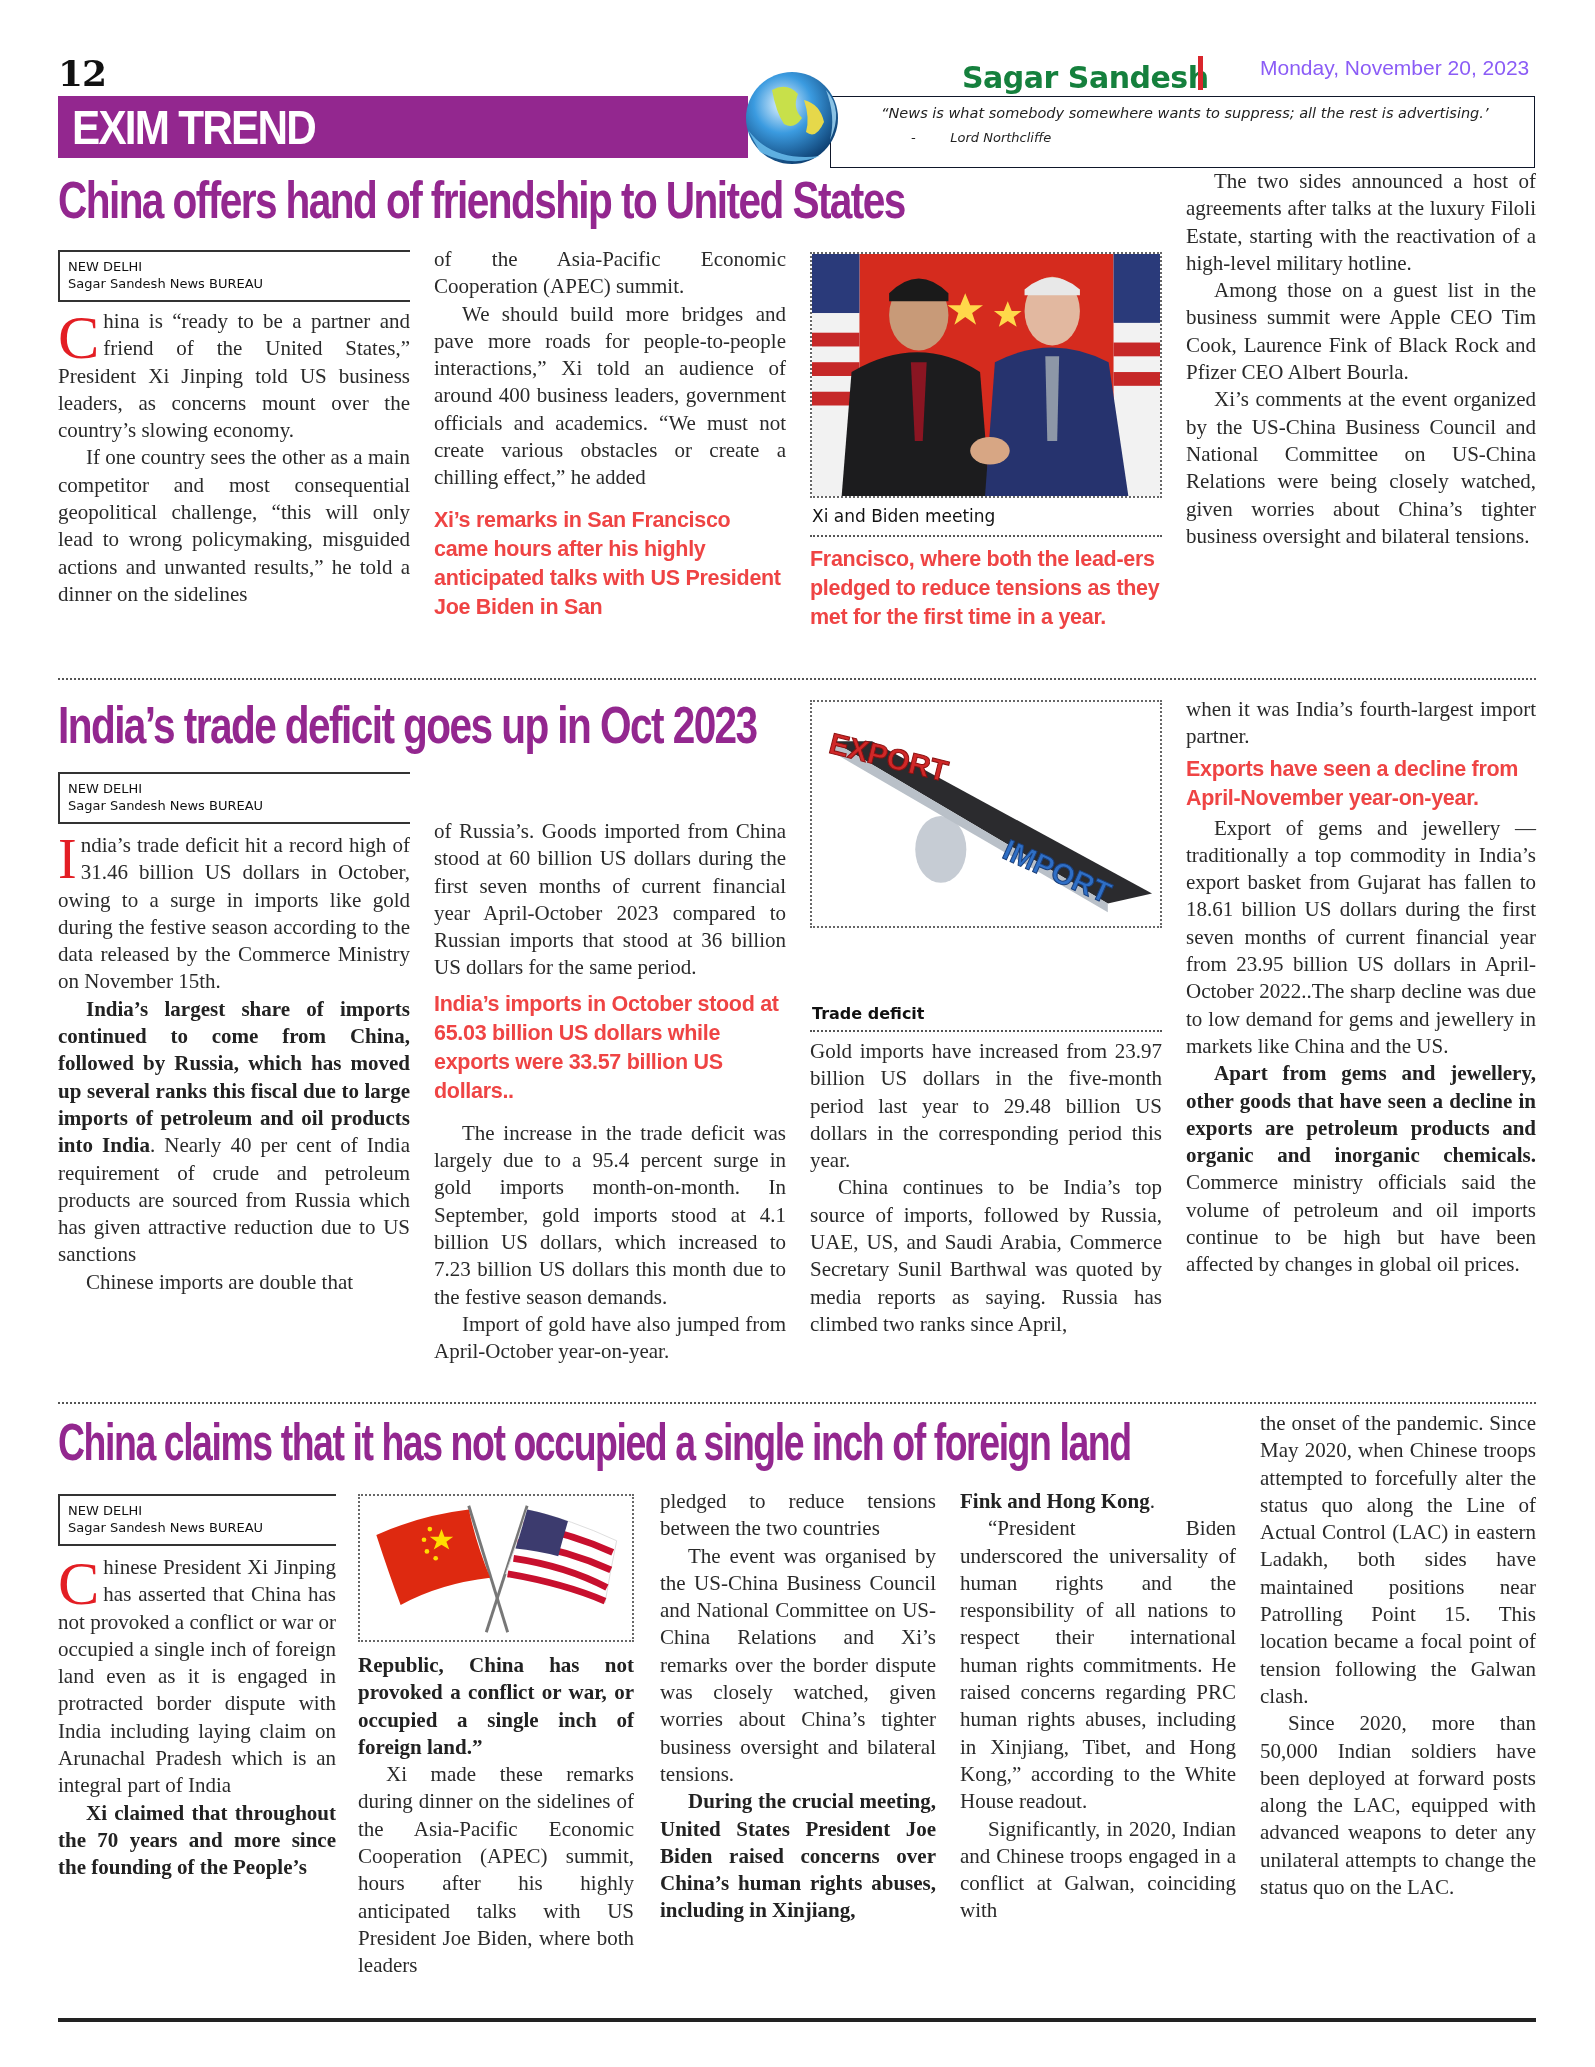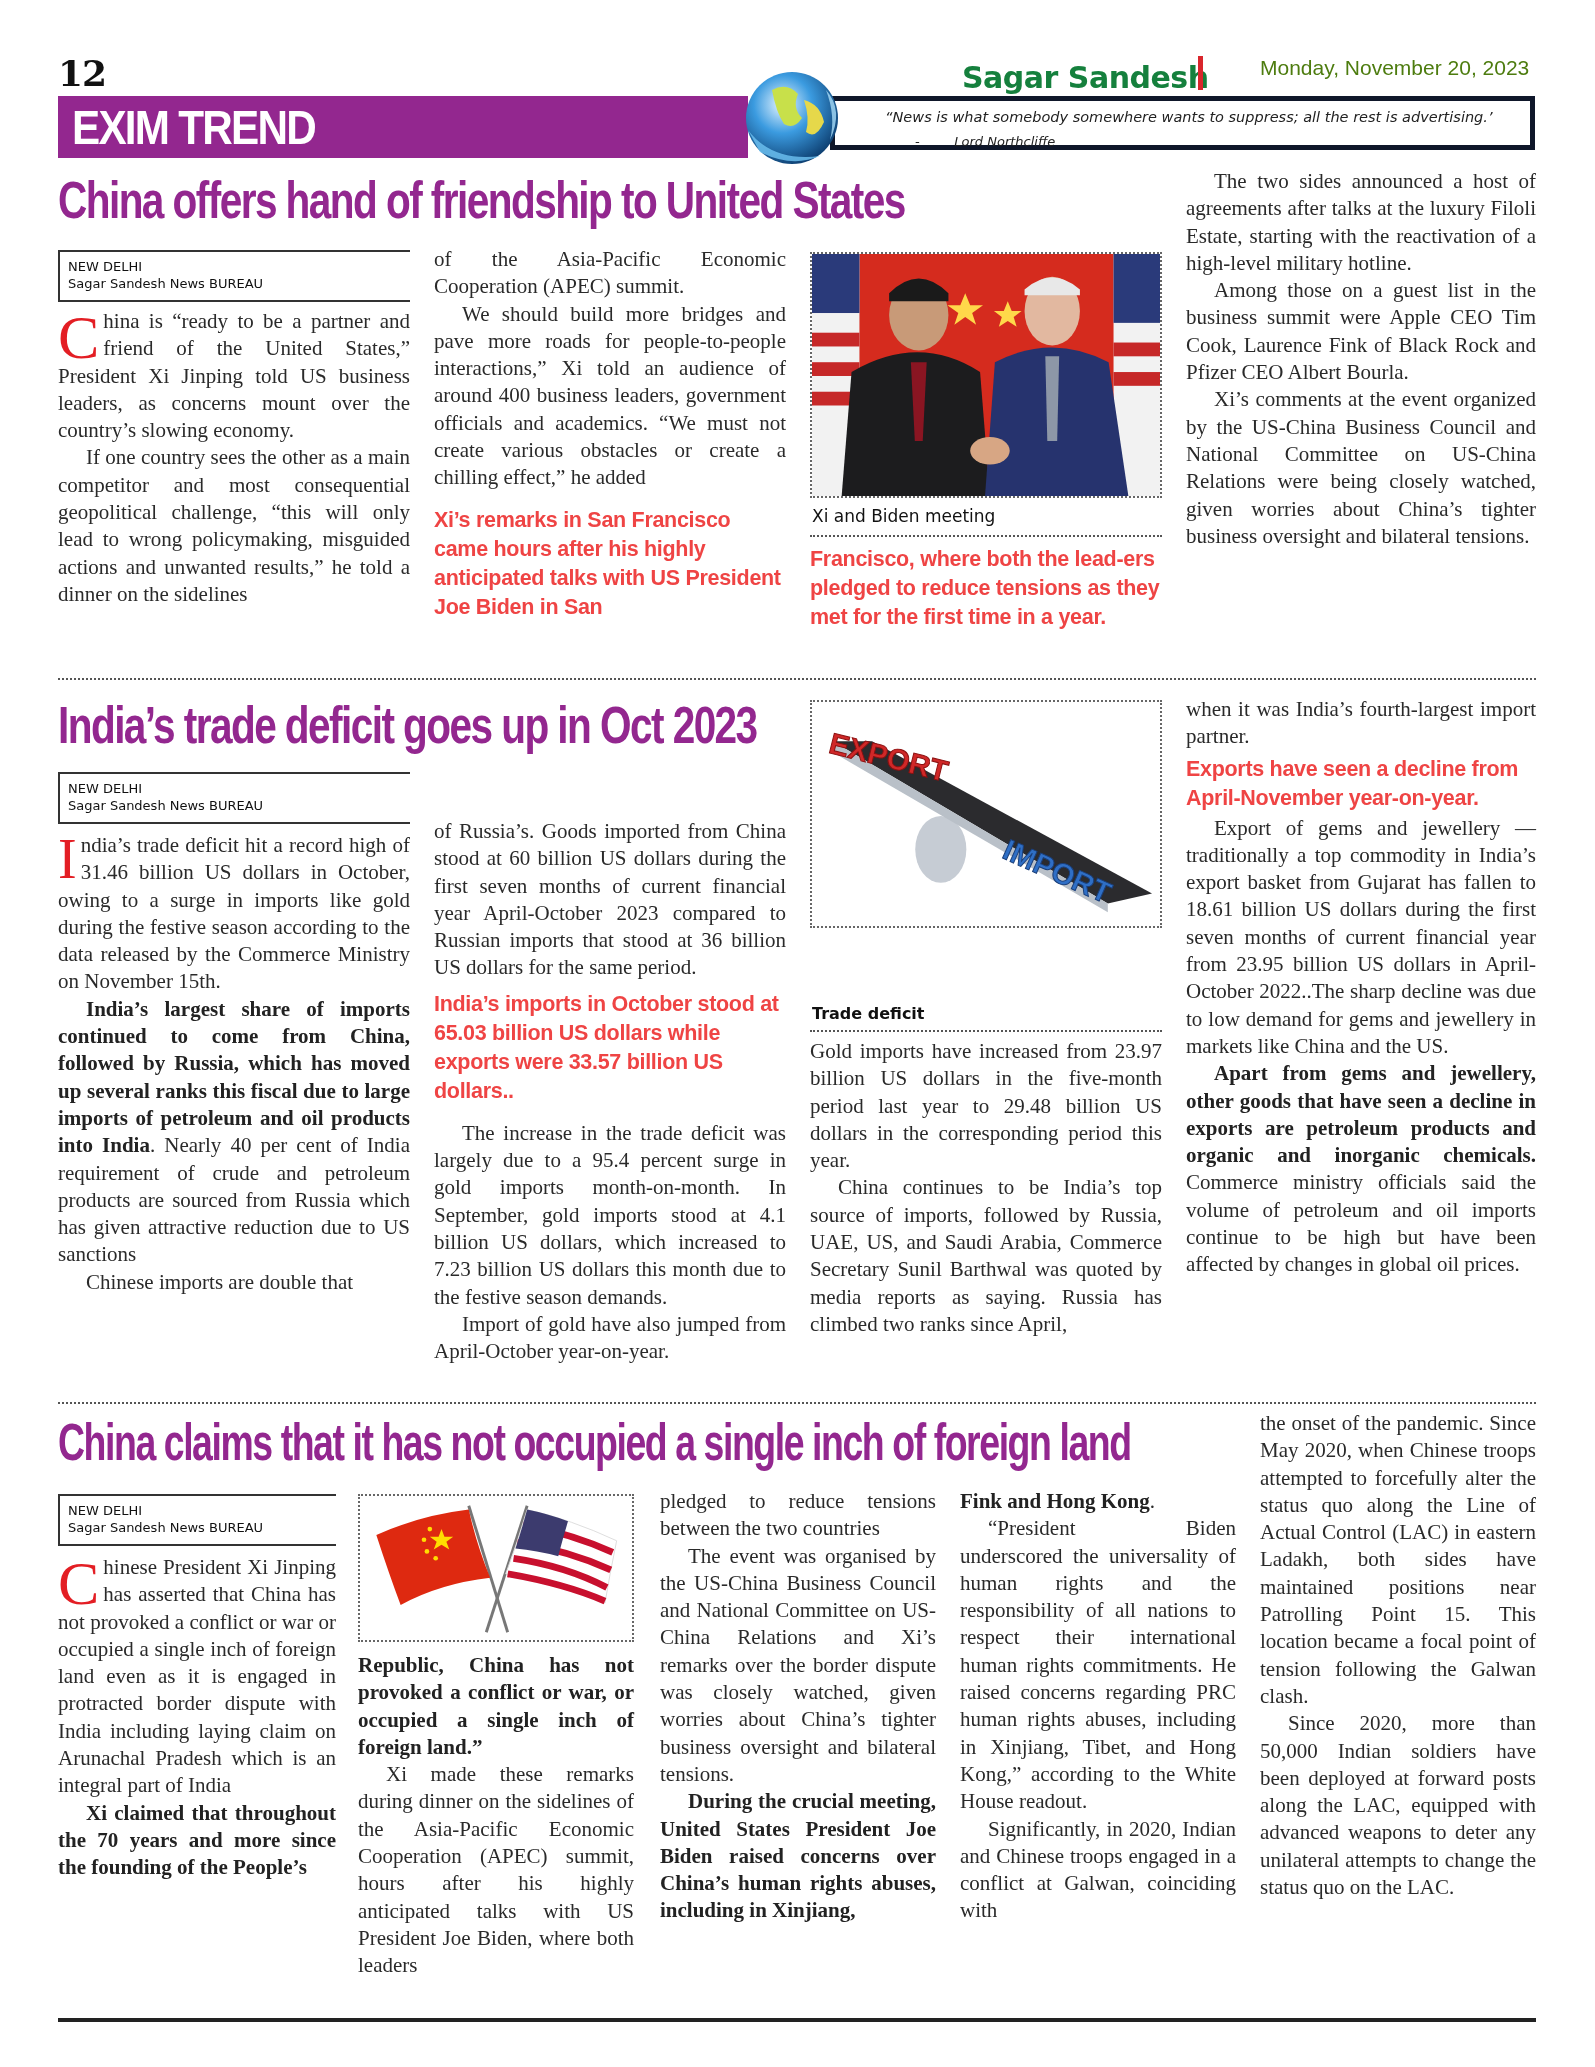--- a/index.html
+++ b/index.html
@@ -7,22 +7,22 @@
   body { position: relative; font-family: "Liberation Serif", serif; color: #2a2a2a; }
 
   .abs { position: absolute; }
 
   
   .page-num { left: 58px; top: 52px; font-family: "DejaVu Serif", serif; font-weight: bold; font-size: 36px; color: #111; letter-spacing: -1px; }
   .section-bar { left: 58px; top: 96px; width: 690px; height: 62px; background: #93278f; }
   .section-title { left: 72px; top: 97px; font-family: "Liberation Sans", sans-serif; font-weight: bold; font-size: 48px; color: #fff; letter-spacing: -2px; transform: scaleX(0.88); transform-origin: left top; line-height: 62px; }
   .brand { left: 962px; top: 60px; font-family: "DejaVu Sans", sans-serif; font-weight: bold; font-size: 30px; color: #15803d; letter-spacing: -0.5px; }
   .brand-divider { left: 1198px; top: 56px; width: 5px; height: 34px; background: #d9262c; }
-  .dateline { left: 1260px; top: 56px; font-family: "Liberation Sans", sans-serif; font-size: 21px; color: #4d7c0f; }
-  .quote-box { left: 830px; top: 96px; width: 705px; height: 54px; border: 5px solid #0f172a; background: #fff; padding: 4px 10px 0 50px; }
+  .dateline { left: 1260px; top: 56px; font-family: "Liberation Sans", sans-serif; font-size: 21px; color: #8b5cf6; }
+  .quote-box { left: 830px; top: 96px; width: 705px; height: 72px; border: 1px solid #0f172a; background: #fff; padding: 4px 10px 0 50px; }
   .quote-text { font-family: "DejaVu Sans", sans-serif; font-style: italic; font-size: 14.5px; color: #222; line-height: 24px; }
   .quote-author { margin-left: 30px; font-size: 13px; }
   .globe { left: 732px; top: 60px; width: 120px; height: 110px; }
 
   
   .headline { font-family: "Liberation Sans", sans-serif; font-weight: bold; color: #93278f; letter-spacing: -2px; transform-origin: left top; white-space: nowrap; }
   .hl1 { left: 58px; top: 170px; font-size: 52px; transform: scaleX(0.78); }
   .hl2 { left: 58px; top: 695px; font-size: 52px; transform: scaleX(0.78); }
   .hl3 { left: 58px; top: 1412px; font-size: 52px; transform: scaleX(0.72); }
 

